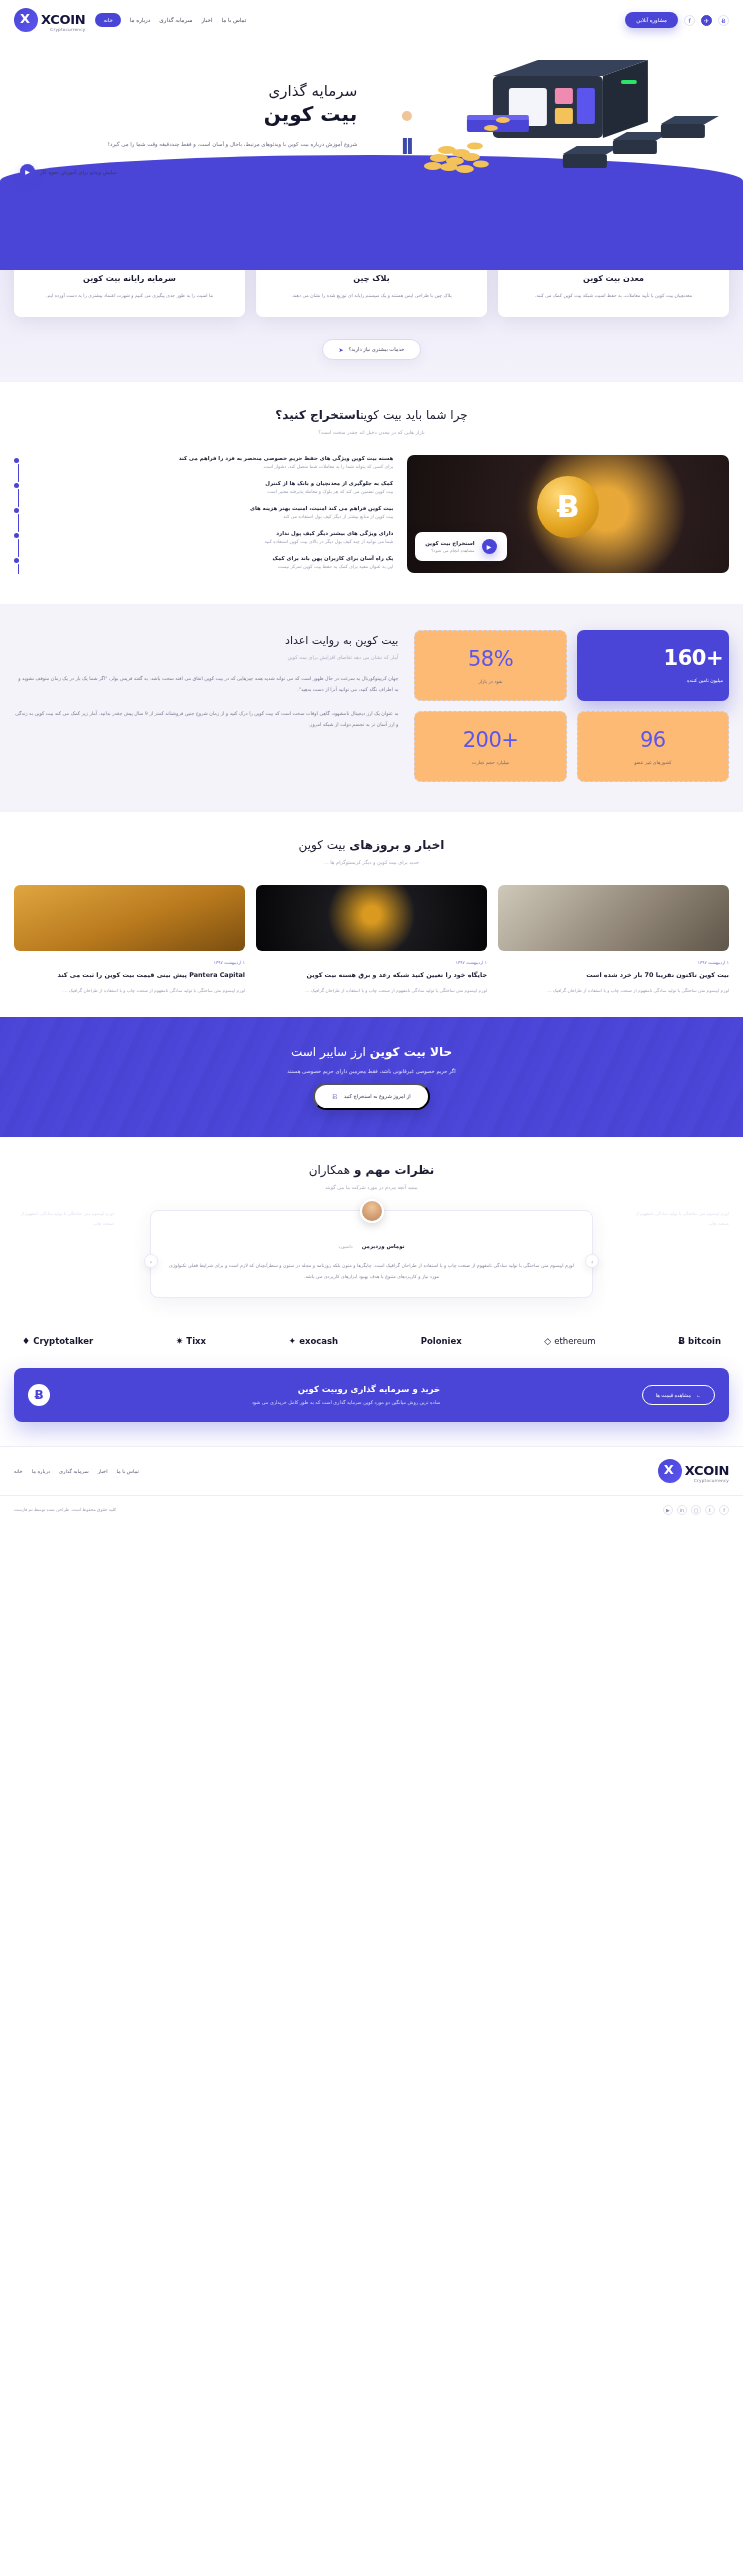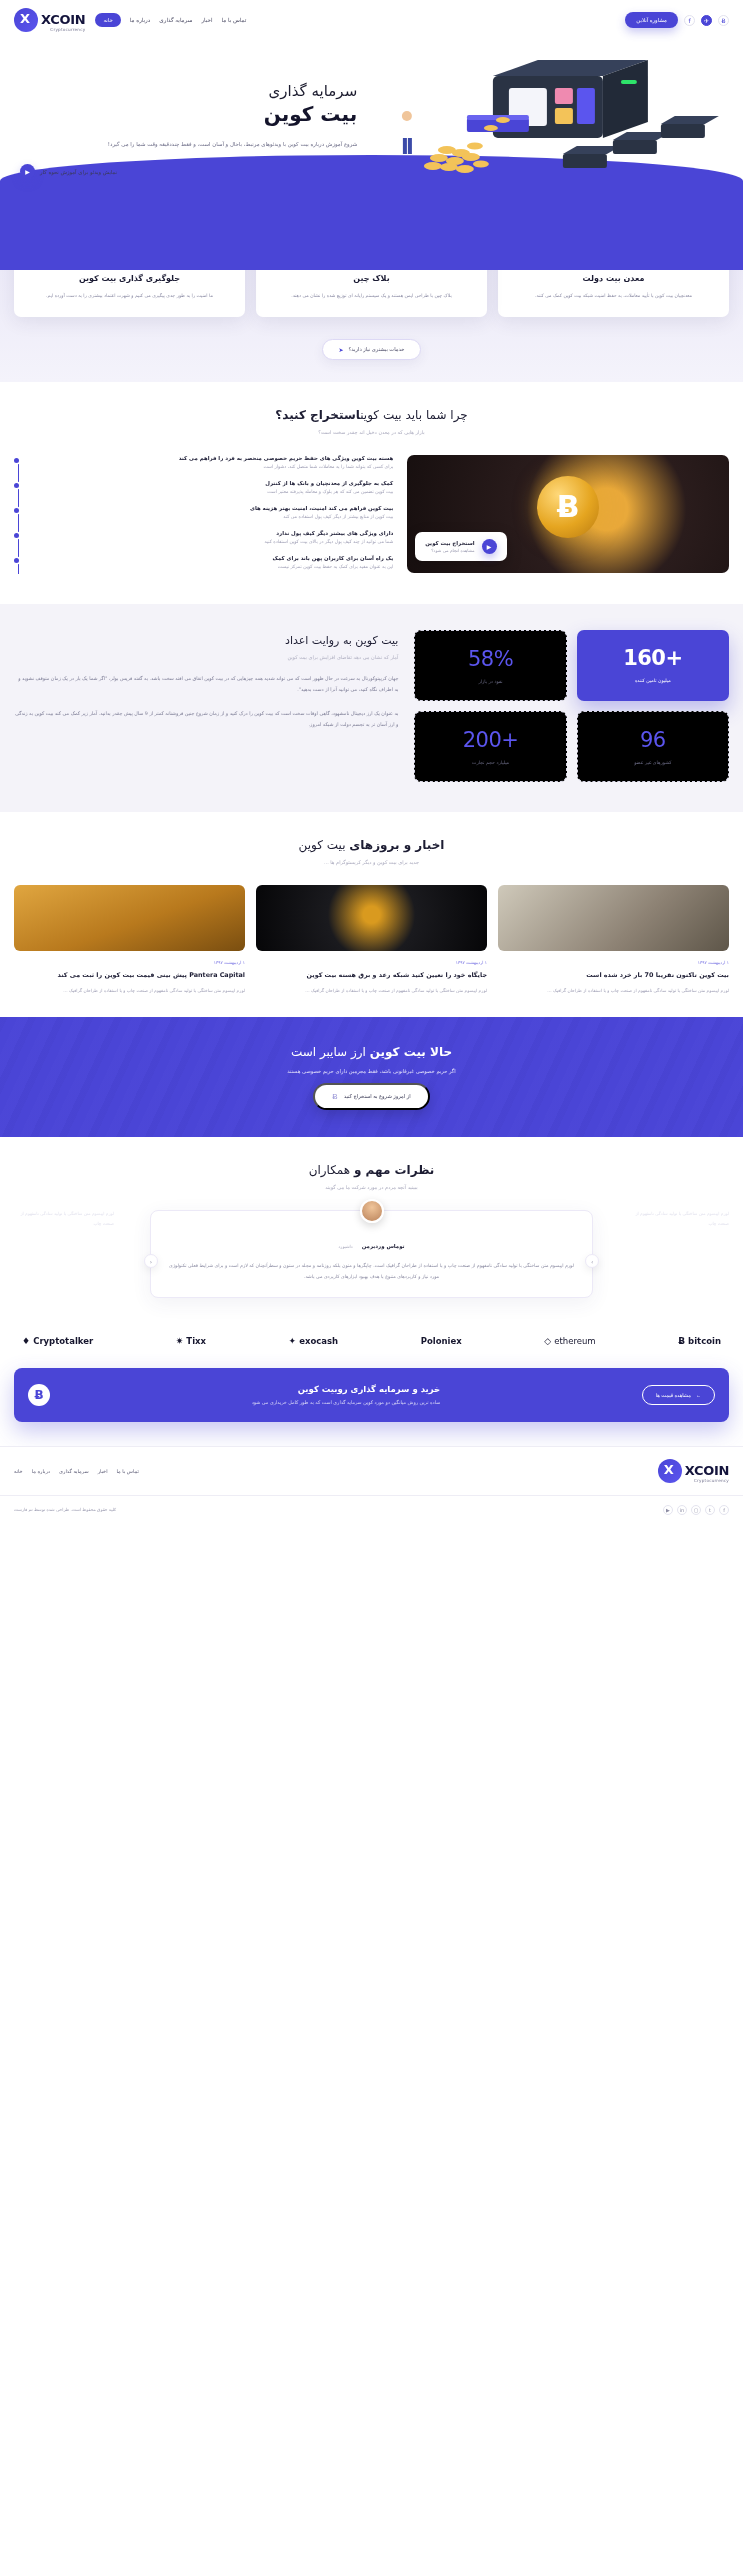--- a/index.html
+++ b/index.html
@@ -86,26 +86,26 @@
     display:flex;align-items:center;justify-content:center;color:#fff;font-size:30px;font-weight:700;
     box-shadow:0 0 22px rgba(230,170,40,.5);}
   .video-pill { position:absolute; left:8px; bottom:12px; background:#fff; border-radius:7px;
     padding:7px 10px; display:flex; align-items:center; gap:7px; box-shadow:0 5px 16px rgba(0,0,0,.2);}
   .video-pill .vt1 { font-size:5.4px; font-weight:800; color:#1d1d33; }
   .video-pill .vt2 { font-size:4.3px; color:#9a9ab0; margin-top:2px; }
 
   
   .stats { background:#f4f3f9; padding:26px 14px 30px; display:flex; gap:16px; align-items:flex-start;}
   .stat-grid { width:44%; display:grid; grid-template-columns:1fr 1fr; gap:10px; }
-  .stat { border:0.8px dashed #d7d6e6; border-radius:7px; background:#000000; padding:16px 6px;
+  .stat { border:0.8px dashed #d7d6e6; border-radius:7px; background:#fdba74; padding:16px 6px;
     text-align:center; }
   .stat .num { font-size:21px; color:#5b55ee; font-weight:400; letter-spacing:-0.5px;}
   .stat .lab { font-size:4.7px; color:#6b6b85; margin-top:8px; }
   .stat.hl { background:#4a45d6; border:none; box-shadow:0 9px 20px rgba(74,69,214,.33); }
-  .stat.hl .num, .stat.hl .lab { color:#fff; }
+  .stat.hl .num, .stat.hl .lab { color:#fff;text-align:right; }
   .stat.hl .num { font-weight:600; }
   .stats-text { flex:1; text-align:right; padding-top:4px; }
   .stats-text h2 { font-size:11px; color:#1d1d33; font-weight:400; }
   .stats-text h2 b { font-weight:400; }
   .stats-text .sub { font-size:5px; color:#b0b0c2; margin-top:7px; }
   .stats-text p { font-size:4.8px; color:#7d7d96; line-height:2.3; margin-top:13px; }
 
   
   .news { padding:26px 14px 22px; background:#fff; }
   .news-grid { display:flex; gap:11px; margin-top:20px; }
@@ -274,21 +274,21 @@
             <text x="10" y="20" font-size="6" text-anchor="middle" fill="#2b2b3b">Ƀ</text>
             <circle cx="24" cy="21" r="4.6" fill="#f3c359" stroke="#2b2b3b" stroke-width="1.1"></circle>
             <text x="24" y="24" font-size="6" text-anchor="middle" fill="#2b2b3b">Ƀ</text>
             <g fill="#5b55ee">
                 <circle cx="6" cy="24" r="0.9"></circle>
                 <circle cx="29" cy="12" r="0.9"></circle>
                 <circle cx="28" cy="27" r="0.9"></circle>
               </g>
           </svg>
         </div>
-        <h4>معدن بیت دولت</h4>
+        <h4>معدن بیت کوین</h4>
         <p>معدنچیان بیت کوین با تأیید معاملات، به حفظ امنیت شبکه بیت کوین کمک می کنند.</p>
       </div>
       <div class="card">
         <div class="ic">
           <svg width="34" height="32" viewBox="0 0 34 32">
             <g stroke="#6b66e0" stroke-width="0.9" fill="none">
               <path d="M17 3 L29 10 L29 22 L17 29 L5 22 L5 10 Z"></path>
               <path d="M17 3 L17 29 M5 10 L29 22 M29 10 L5 22"></path>
             </g>
             <g fill="#5b55ee">
@@ -314,21 +314,21 @@
             <path d="M10 14 a8 8 0 0 1 16 0" fill="#f3c359" stroke="#2b2b3b" stroke-width="1.1"></path>
             <text x="18" y="13" font-size="7" text-anchor="middle" fill="#2b2b3b">Ƀ</text>
             <path d="M13 17 v-4 M13 13 l-2 2 M13 13 l2 2" stroke="#5b55ee" stroke-width="1.3" fill="none"></path>
             <path d="M23 13 v4 M23 17 l-2 -2 M23 17 l2 -2" stroke="#2b2b3b" stroke-width="1.3" fill="none"></path>
             <g fill="#5b55ee">
                 <circle cx="12" cy="5" r="0.9"></circle>
                 <circle cx="24" cy="5" r="0.9"></circle>
               </g>
           </svg>
         </div>
-        <h4>جلوگیری گذاری بیت کوین</h4>
+        <h4>سرمایه رایانه بیت کوین</h4>
         <p>ما امنیت را به طور جدی پیگیری می کنیم و شهرت اعتماد بیشتری را به دست آورده ایم.</p>
       </div>
     </div>
     <div class="more-wrap">
       <button class="btn-more">
         <span>خدمات بیشتری نیاز دارید؟</span>
         <span class="rk">➤</span>
       </button>
     </div>
   </div>

